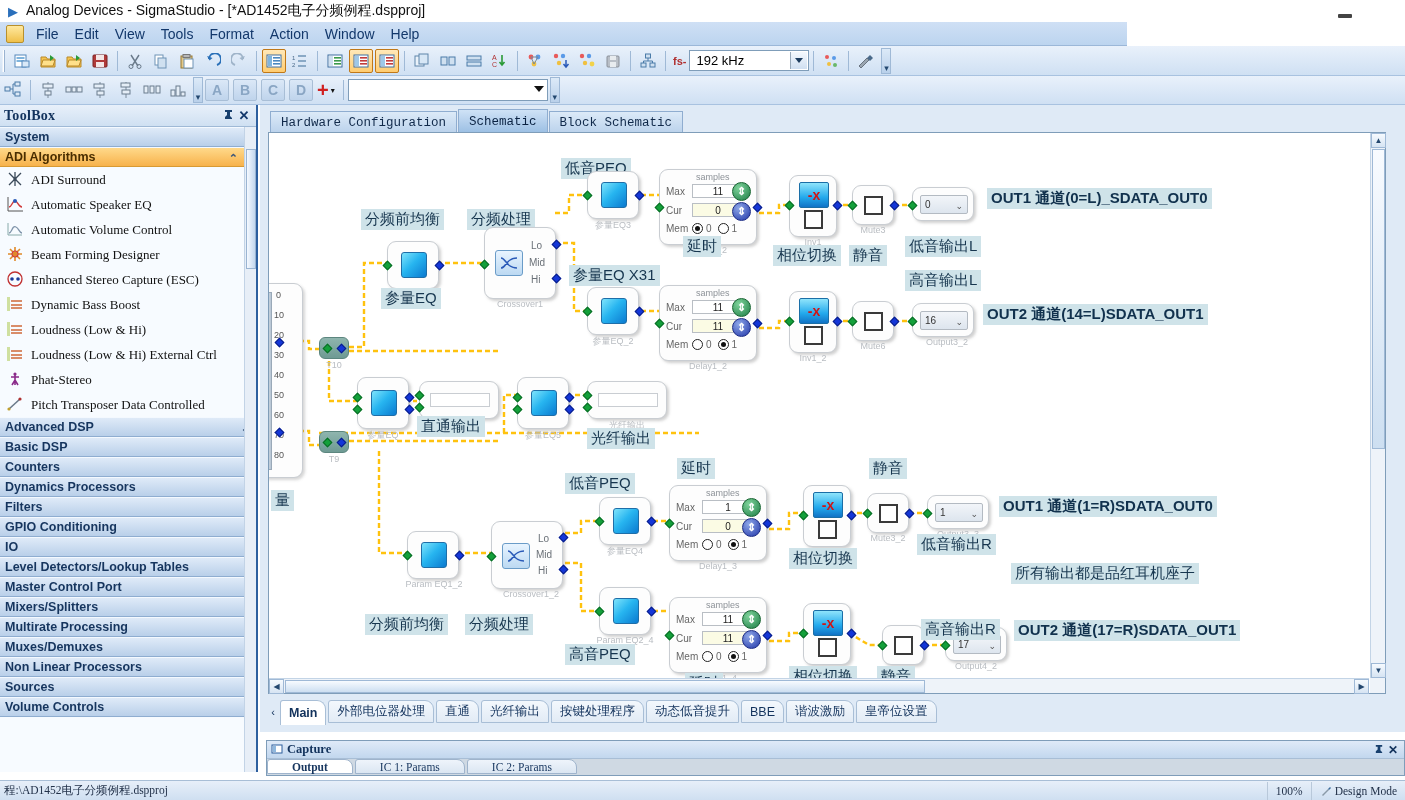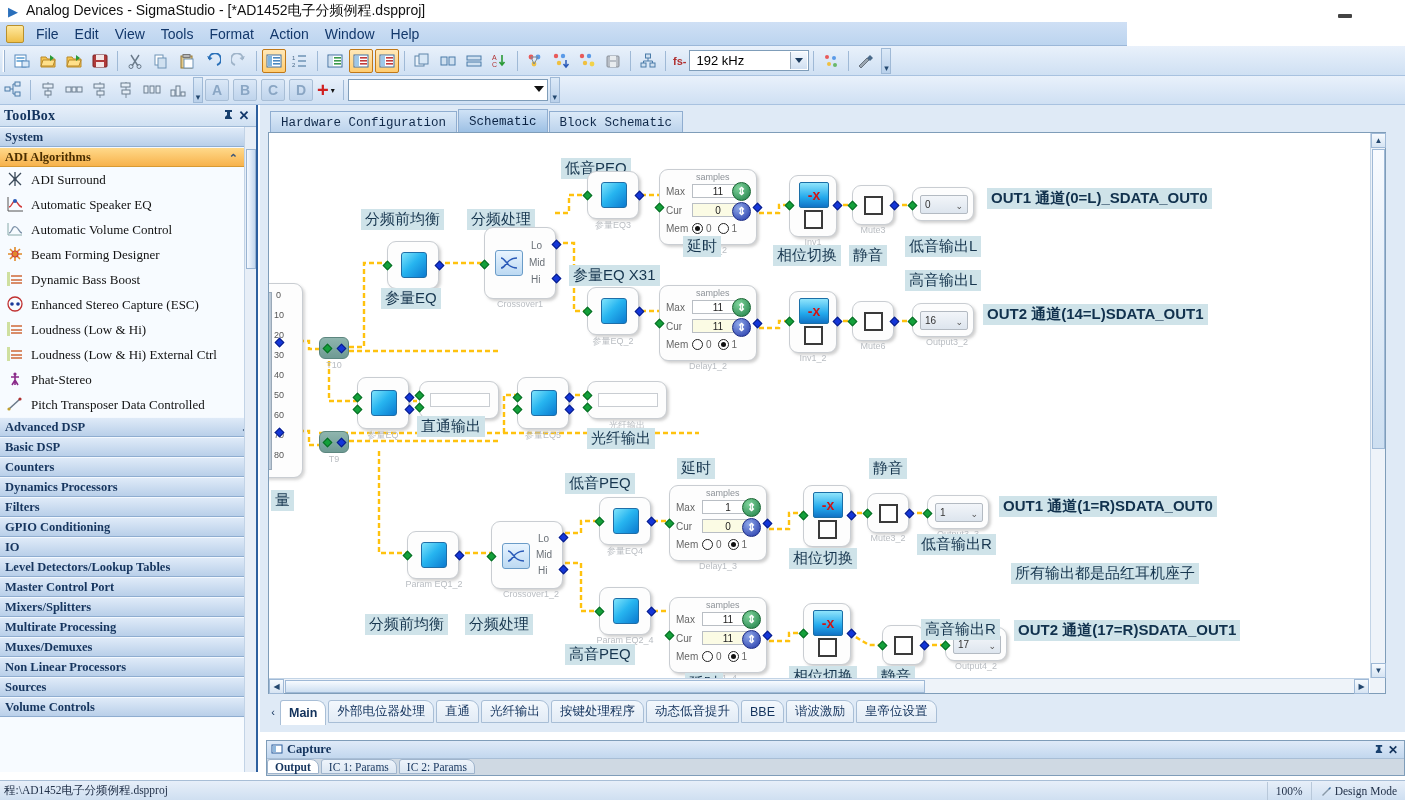--- a/index.html
+++ b/index.html
@@ -128,21 +128,21 @@
     font-family: "Liberation Serif", serif; font-weight: bold; font-size: 14px; color: #12325c;
     flex: 1; letter-spacing: 0.3px;
   }
   .tbx-pin, .tbx-close { width: 16px; text-align: center; color: #13386b; font-size: 13px; font-weight: bold; }
   .tbx-body { position: relative; height: 645px; overflow: hidden; background: #f7fbff; }
 
   .grp-header {
     height: 20px; line-height: 19px;
     background: linear-gradient(#dfeaf8,#b9cfe9);
     border-bottom: 1px solid #8fadd0; border-top: 1px solid #f4f9ff;
-    font-family: Liberation Serif, serif; font-weight: bold; font-size: 12.5px;
+    font-family: Liberation Sans, sans-serif; font-weight: bold; font-size: 12.5px;
     color: #16355e; padding-left: 5px; position: relative;
   }
   .grp-header.active {
     background: linear-gradient(#ffd98a,#f7b24c);
     border-bottom: 1px solid #d79a34; color: #4a2e00;
     width: 244px;
   }
   .grp-header .chev { position: absolute; right: 6px; top: 1px; color: #3c577a; font-size: 11px; }
   .tbx-item {
     height: 25px; display: flex; align-items: center; padding-left: 6px;
@@ -319,21 +319,21 @@
     display: flex; align-items: center; padding: 0 4px;
     border-bottom: 1px solid #a8bed6;
   }
   .cap-ico { width: 13px; height: 13px; margin-right: 3px; }
   .cap-title {
     flex: 1; font-family: "Liberation Serif", serif; font-weight: bold; font-size: 12.5px; color: #12325c;
   }
   .cap-pin, .cap-close { width: 14px; text-align: center; color: #12325c; font-size: 12px; font-weight: bold; }
   .cap-tabs { display: flex; align-items: flex-start; height: 16px; background: #cfd9e3; }
   .cap-tab {
-    height: 15px; padding: 0 7px; margin-right: 2px;
+    height: 15px; padding: 0 24px; margin-right: 2px;
     background: linear-gradient(#eef4fb,#dbe6f2); border: 1px solid #9fb4cc;
     border-top-left-radius: 3px; border-top-right-radius: 8px;
     font-family: "Liberation Serif", serif; font-size: 11.5px; color: #16355e;
     display: flex; align-items: center; white-space: nowrap;
   }
   .cap-tab.active { background: #fff; font-weight: bold; }
 
   
   .statusbar {
     position: absolute; left: 0; bottom: 0; width: 1405px; height: 20px;
@@ -700,35 +700,35 @@
                 <path d="M9 1 v14 M2 8 h14 M4 3 L14 13 M14 3 L4 13"></path>
               </g>
               <circle cx="9" cy="8" r="3" fill="none" stroke="#d03a3a" stroke-width="1.2"></circle>
             </svg>
         </span>
         <span class="tbx-label">Beam Forming Designer</span>
       </div>
       <div class="tbx-item">
         <span class="tbx-ico">
           <svg width="18" height="16" viewBox="0 0 18 16">
-              <rect x="1" y="1" width="3" height="14" fill="#cfe0a0"></rect>
-              <path d="M5 5 h11 M5 9 h11 M5 12 h11" stroke="#d06a3a" stroke-width="1.4"></path>
-            </svg>
-        </span>
-        <span class="tbx-label">Dynamic Bass Boost</span>
-      </div>
-      <div class="tbx-item">
-        <span class="tbx-ico">
-          <svg width="18" height="16" viewBox="0 0 18 16">
               <circle cx="9" cy="8" r="7" fill="none" stroke="#c03030" stroke-width="1.3"></circle>
               <circle cx="6" cy="8" r="1.8" fill="#1a3a9a"></circle>
               <circle cx="12" cy="8" r="1.8" fill="#1a3a9a"></circle>
             </svg>
         </span>
         <span class="tbx-label">Enhanced Stereo Capture (ESC)</span>
+      </div>
+      <div class="tbx-item">
+        <span class="tbx-ico">
+          <svg width="18" height="16" viewBox="0 0 18 16">
+              <rect x="1" y="1" width="3" height="14" fill="#cfe0a0"></rect>
+              <path d="M5 5 h11 M5 9 h11 M5 12 h11" stroke="#d06a3a" stroke-width="1.4"></path>
+            </svg>
+        </span>
+        <span class="tbx-label">Dynamic Bass Boost</span>
       </div>
       <div class="tbx-item">
         <span class="tbx-ico">
           <svg width="18" height="16" viewBox="0 0 18 16">
               <rect x="1" y="1" width="3" height="14" fill="#cfe0a0"></rect>
               <path d="M5 5 h11 M5 9 h11 M5 12 h11" stroke="#d06a3a" stroke-width="1.4"></path>
             </svg>
         </span>
         <span class="tbx-label">Loudness (Low &amp; Hi)</span>
       </div>

